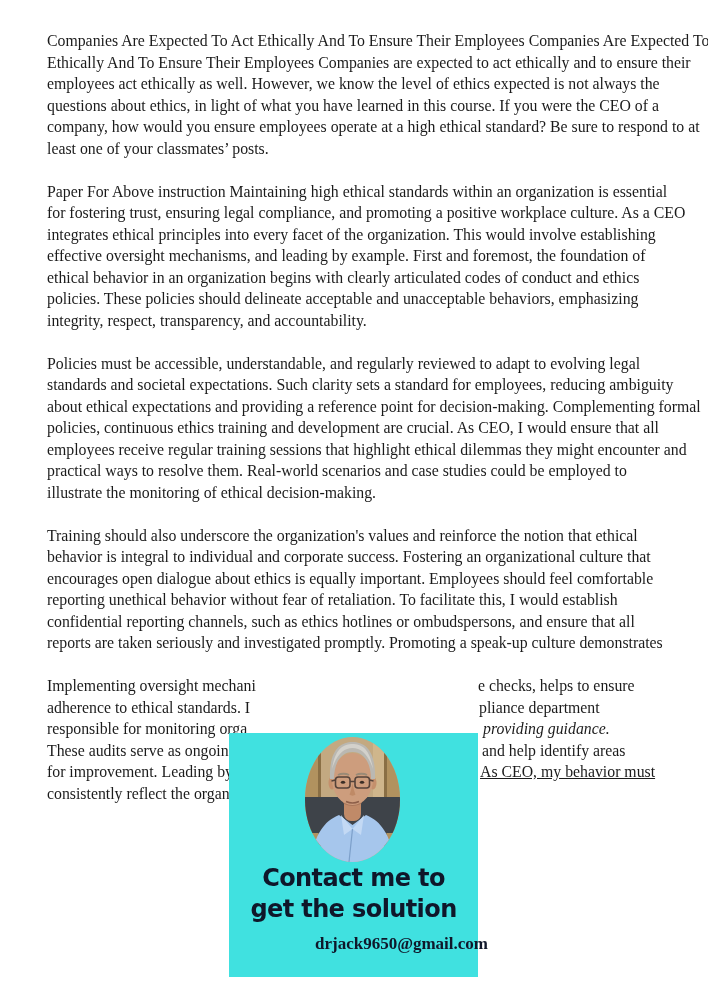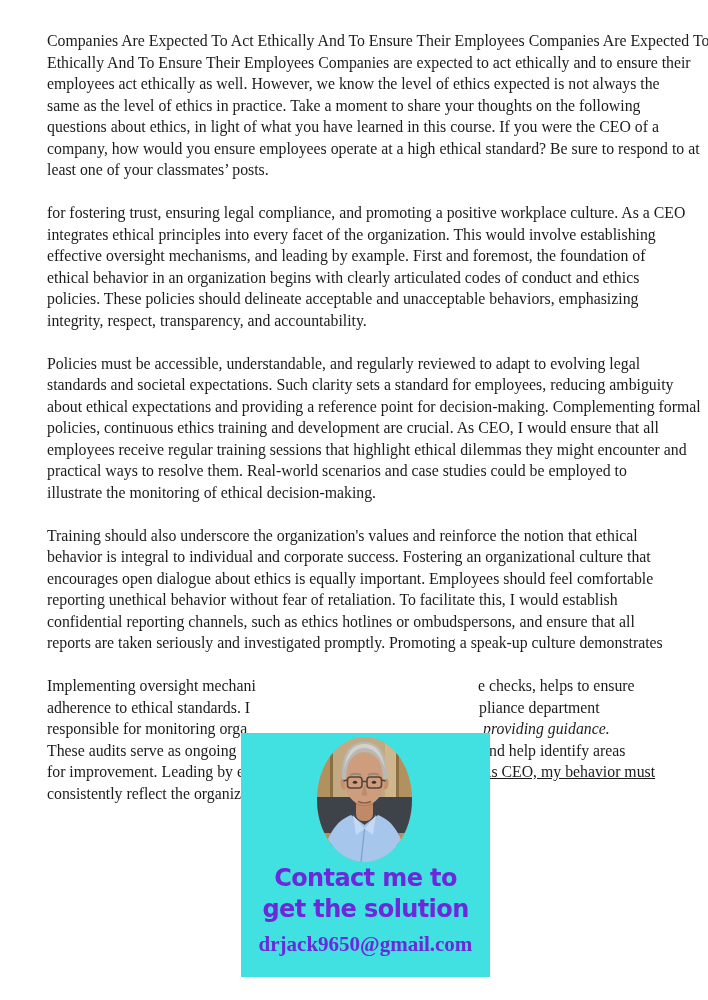--- a/index.html
+++ b/index.html
@@ -60,42 +60,43 @@
     line-height: 31px;
     letter-spacing: -0.6px;
   }
   .email {
     position: absolute;
     left: 0; top: 198px;
     width: 100%;
     text-align: center;
     font-family: "Liberation Serif", serif;
     font-weight: 700;
-    font-size: 21px;
+    font-size: 17px;
     line-height: 26px;
+    padding-left: 48px;
   }
 </style>
 </head>
 <body>
 
 <div class="page">
 
   <div class="content" style="color: rgb(27, 27, 27);">
 
     <div id="paras">
         <div class="para">
           <div class="line">Companies Are Expected To Act Ethically And To Ensure Their Employees Companies Are Expected To Act</div>
           <div class="line">Ethically And To Ensure Their Employees Companies are expected to act ethically and to ensure their</div>
           <div class="line">employees act ethically as well. However, we know the level of ethics expected is not always the</div>
-          <div class="line">same as the level of ethics in practice. Take a moment to share your thoughts on the following</div>
           <div class="line">questions about ethics, in light of what you have learned in this course. If you were the CEO of a</div>
           <div class="line">company, how would you ensure employees operate at a high ethical standard? Be sure to respond to at</div>
           <div class="line">least one of your classmates’ posts.</div>
         </div>
         <div class="para">
+          <div class="line">Paper For Above instruction Maintaining high ethical standards within an organization is essential</div>
           <div class="line">for fostering trust, ensuring legal compliance, and promoting a positive workplace culture. As a CEO</div>
           <div class="line">integrates ethical principles into every facet of the organization. This would involve establishing</div>
           <div class="line">effective oversight mechanisms, and leading by example. First and foremost, the foundation of</div>
           <div class="line">ethical behavior in an organization begins with clearly articulated codes of conduct and ethics</div>
           <div class="line">policies. These policies should delineate acceptable and unacceptable behaviors, emphasizing</div>
           <div class="line">integrity, respect, transparency, and accountability.</div>
         </div>
         <div class="para">
           <div class="line">Policies must be accessible, understandable, and regularly reviewed to adapt to evolving legal</div>
           <div class="line">standards and societal expectations. Such clarity sets a standard for employees, reducing ambiguity</div>
@@ -118,21 +119,21 @@
     <div class="para" id="obscured">
         <div class="line frag-line"><span class="left">Implementing oversight mechani</span><span class="right">e checks, helps to ensure</span></div>
         <div class="line frag-line"><span class="left">adherence to ethical standards. I</span><span class="right">pliance department</span></div>
         <div class="line frag-line"><span class="left">responsible for monitoring orga</span><span class="right">providing guidance.</span></div>
         <div class="line frag-line"><span class="left">These audits serve as ongoing a</span><span class="right">and help identify areas</span></div>
         <div class="line frag-line"><span class="left">for improvement. Leading by ex</span><span class="right">As CEO, my behavior must</span></div>
         <div class="line frag-line"><span class="left">consistently reflect the organiza</span></div>
       </div>
   </div>
 
-  <div class="overlay" style="background: rgb(64, 225, 224); color: #6d28d9; margin-left: 12px;">
+  <div class="overlay" style="background: rgb(64, 225, 224); color: #0f172a;">
     <div class="photo-wrap">
       <span>
         <svg viewBox="0 0 95 125" width="95" height="125" role="img" aria-label="Elderly man with gray hair and glasses wearing a light blue collared shirt">
           <defs>
             <clipPath id="ovalClip">
                 <ellipse cx="47.5" cy="62.5" rx="47.5" ry="62.5"></ellipse>
               </clipPath>
           </defs>
           <g clip-path="url(#ovalClip)">
             <rect width="95" height="125" fill="#c3a981"></rect>

